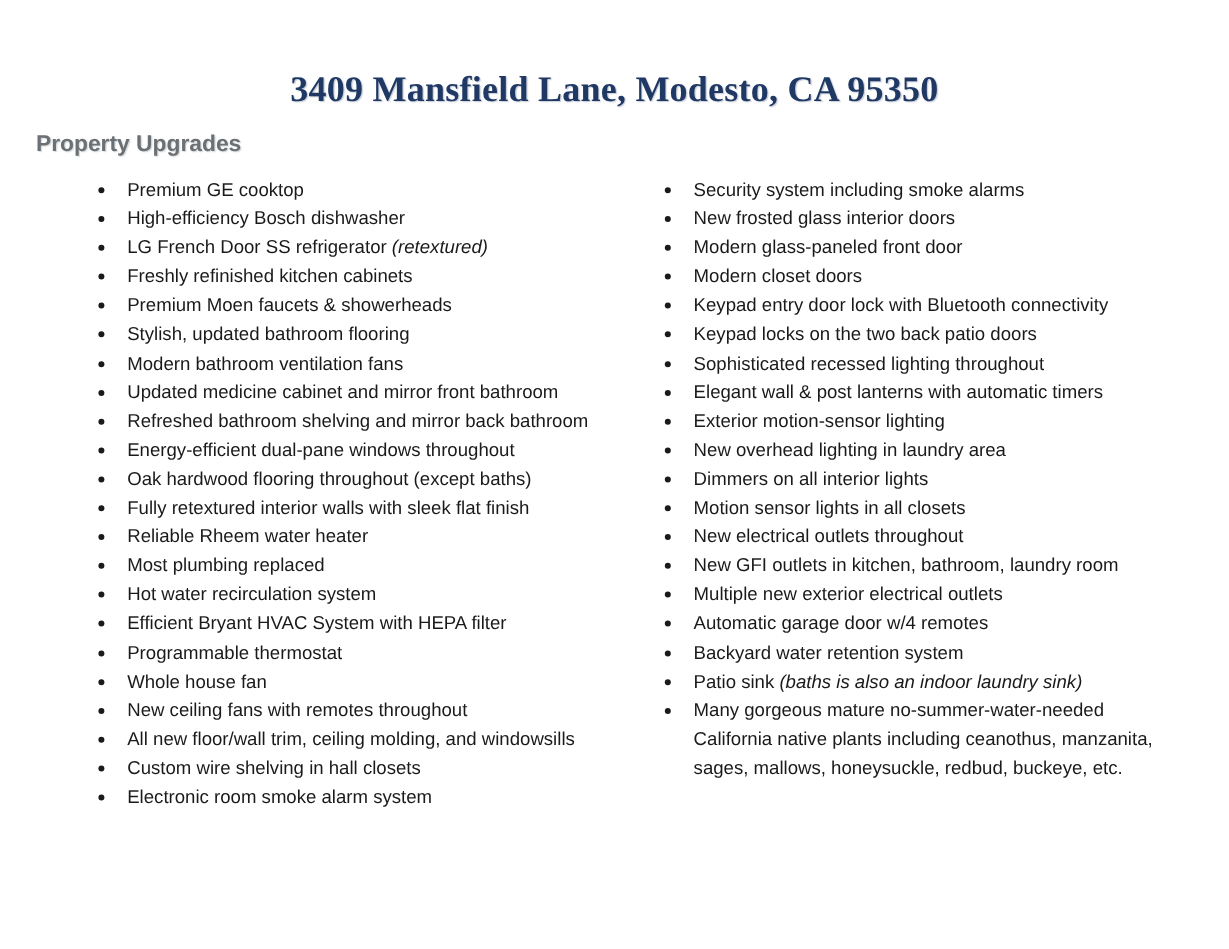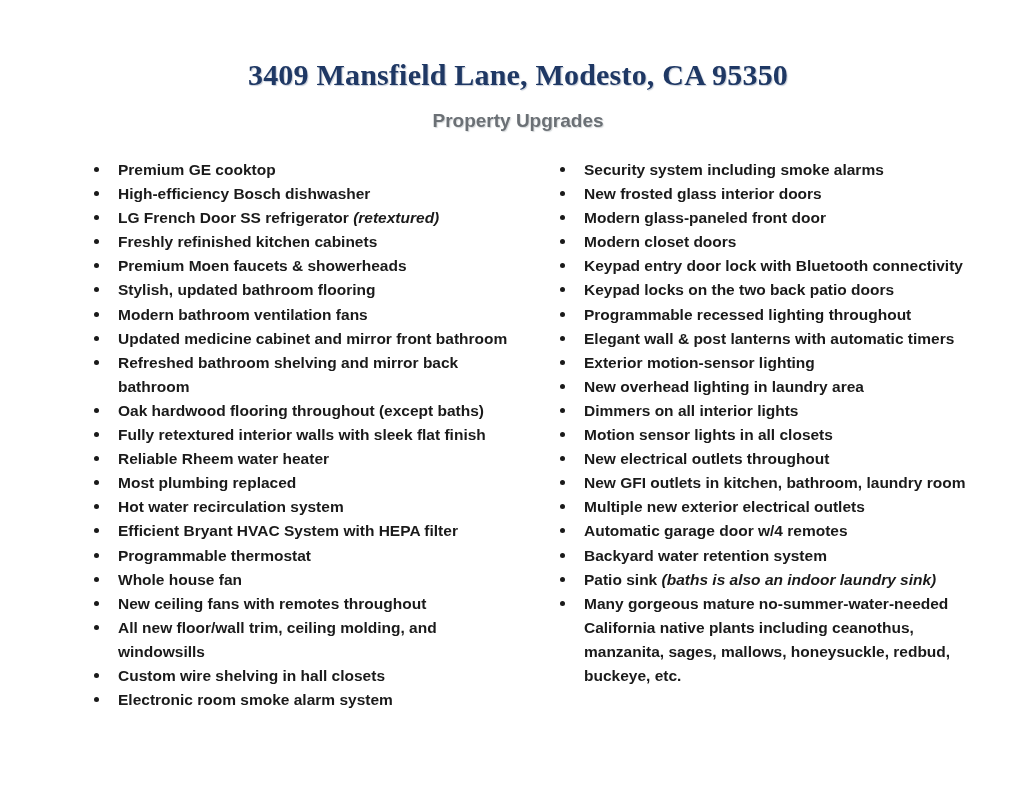--- a/index.html
+++ b/index.html
@@ -12,46 +12,45 @@
     background: #ffffff;
     font-family: "Liberation Sans", sans-serif;
     color: #1a1a1a;
     overflow: hidden;
   }
   .page {
     width: 1024px;
     height: 596px;
     position: relative;
     box-sizing: border-box;
-    padding: 40px 30px 0 42px;
+    padding: 40px 30px 0 30px;
   }
   .doc-title {
     text-align: center;
     font-family: "Liberation Serif", serif;
     font-size: 30px;
     font-weight: bold;
     color: #1f3864;
     letter-spacing: 0.2px;
     margin: 18px 0 0 0;
     text-shadow: 1px 1px 1px rgba(150,160,180,0.55);
   }
   .doc-subtitle {
-    text-align: center;
+    text-align: left;
     font-family: "Liberation Sans", sans-serif;
     font-size: 19px;
     font-weight: bold;
     color: #6b7075;
     margin: 18px 0 0 0;
     text-shadow: 1px 1px 1px rgba(170,175,180,0.5);
   }
   .columns {
     display: flex;
-    margin-top: 26px;
+    margin-top: 15px;
     align-items: flex-start;
-    font-weight: bold;
   }
   .col {
     width: 50%;
     box-sizing: border-box;
   }
   .col-left {
     padding-left: 38px;
     padding-right: 10px;
   }
   .col-right {
@@ -97,20 +96,21 @@
       <ul class="bullets" id="left-list">
           <li><span class="dot"></span><span>Premium GE cooktop</span></li>
           <li><span class="dot"></span><span>High-efficiency Bosch dishwasher</span></li>
           <li><span class="dot"></span><span>LG French Door SS refrigerator</span><span class="note"> (retextured)</span></li>
           <li><span class="dot"></span><span>Freshly refinished kitchen cabinets</span></li>
           <li><span class="dot"></span><span>Premium Moen faucets &amp; showerheads</span></li>
           <li><span class="dot"></span><span>Stylish, updated bathroom flooring</span></li>
           <li><span class="dot"></span><span>Modern bathroom ventilation fans</span></li>
           <li><span class="dot"></span><span>Updated medicine cabinet and mirror front bathroom</span></li>
           <li><span class="dot"></span><span>Refreshed bathroom shelving and mirror back bathroom</span></li>
+          <li><span class="dot"></span><span>Energy-efficient dual-pane windows throughout</span></li>
           <li><span class="dot"></span><span>Oak hardwood flooring throughout (except baths)</span></li>
           <li><span class="dot"></span><span>Fully retextured interior walls with sleek flat finish</span></li>
           <li><span class="dot"></span><span>Reliable Rheem water heater</span></li>
           <li><span class="dot"></span><span>Most plumbing replaced</span></li>
           <li><span class="dot"></span><span>Hot water recirculation system</span></li>
           <li><span class="dot"></span><span>Efficient Bryant HVAC System with HEPA filter</span></li>
           <li><span class="dot"></span><span>Programmable thermostat</span></li>
           <li><span class="dot"></span><span>Whole house fan</span></li>
           <li><span class="dot"></span><span>New ceiling fans with remotes throughout</span></li>
           <li><span class="dot"></span><span>All new floor/wall trim, ceiling molding, and windowsills</span></li>
@@ -119,21 +119,21 @@
         </ul>
     </div>
     <div class="col col-right">
       <ul class="bullets" id="right-list">
           <li><span class="dot"></span><span>Security system including smoke alarms</span></li>
           <li><span class="dot"></span><span>New frosted glass interior doors</span></li>
           <li><span class="dot"></span><span>Modern glass-paneled front door</span></li>
           <li><span class="dot"></span><span>Modern closet doors</span></li>
           <li><span class="dot"></span><span>Keypad entry door lock with Bluetooth connectivity</span></li>
           <li><span class="dot"></span><span>Keypad locks on the two back patio doors</span></li>
-          <li><span class="dot"></span><span>Programmable recessed lighting throughout</span></li>
+          <li><span class="dot"></span><span>Sophisticated recessed lighting throughout</span></li>
           <li><span class="dot"></span><span>Elegant wall &amp; post lanterns with automatic timers</span></li>
           <li><span class="dot"></span><span>Exterior motion-sensor lighting</span></li>
           <li><span class="dot"></span><span>New overhead lighting in laundry area</span></li>
           <li><span class="dot"></span><span>Dimmers on all interior lights</span></li>
           <li><span class="dot"></span><span>Motion sensor lights in all closets</span></li>
           <li><span class="dot"></span><span>New electrical outlets throughout</span></li>
           <li><span class="dot"></span><span>New GFI outlets in kitchen, bathroom, laundry room</span></li>
           <li><span class="dot"></span><span>Multiple new exterior electrical outlets</span></li>
           <li><span class="dot"></span><span>Automatic garage door w/4 remotes</span></li>
           <li><span class="dot"></span><span>Backyard water retention system</span></li>

